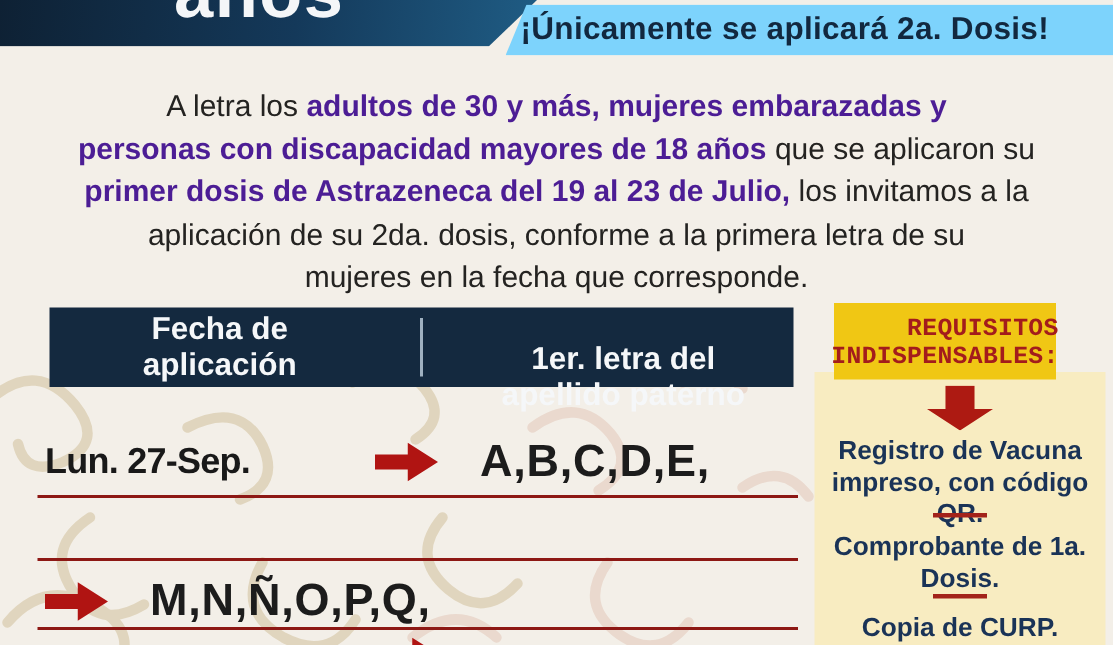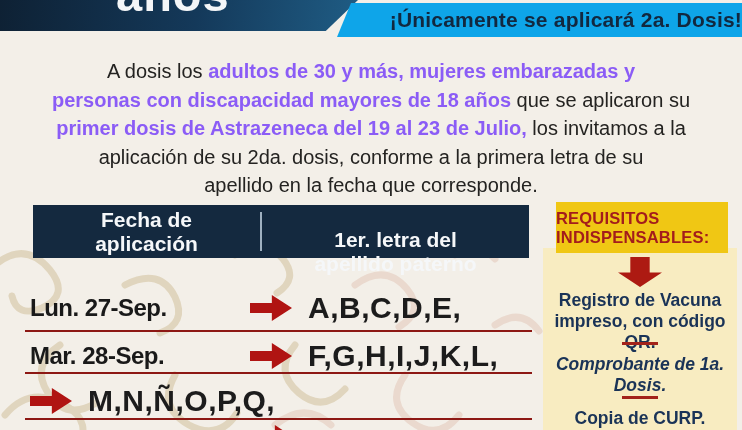--- a/index.html
+++ b/index.html
@@ -22,23 +22,23 @@
     overflow:hidden;
   }
   .banner-blue .anios {
     position:absolute; left:116px; top:-28px;
     font-size:47px; font-weight:700; color:#f4f6f8; letter-spacing:1px;
     line-height:46px;
   }
   .banner-yellow {
     position:absolute; left:337px; top:3px;
     width:405px; height:34px;
-    background:#0ea5e9;
+    background:#7dd3fc;
     clip-path:polygon(14px 0,100% 0,100% 100%,0 100%);
-    display:flex; align-items:center; justify-content:flex-end;
+    display:flex; align-items:center; justify-content:flex-start;
   }
   .banner-yellow span {
     color:#12283f; font-weight:700; font-size:21px; padding-left:10px;
     letter-spacing:0.2px;
   }
 
   
   .watermark {
     position:absolute; left:-25px; top:225px;
     width:600px; height:230px;
@@ -46,28 +46,28 @@
   }
 
   
   .intro {
     position:absolute; left:0; top:57px; width:742px;
     text-align:center;
     font-size:20px; line-height:28.5px;
     color:#242321; font-weight:500;
   }
   .intro .line { white-space:nowrap; }
-  .intro .red { color:#8b5cf6; font-weight:700; }
+  .intro .red { color:#4c1d95; font-weight:700; }
 
   
   .table-head {
     position:absolute; left:33px; top:205px;
     width:496px; height:53px;
     background:#14293f;
-    display:flex; align-items:stretch;
+    display:flex; align-items:stretch;gap:20px;
   }
   .table-head .col {
     display:flex; align-items:center; justify-content:center;
     color:#f5f7f9; font-weight:700; font-size:21px; line-height:24px;
     text-align:center;
   }
   .table-head .col1 { width:227px; }
   .table-head .col2 { flex:1;margin-top:40px; }
   .table-head .vdiv { width:2px; background:#9fb0c0; margin:7px 0; }
 
@@ -78,59 +78,60 @@
   .sched-row .date {
     width:220px;
     font-size:24px; font-weight:700; color:#191919; letter-spacing:-0.5px;
     white-space:nowrap;
   }
   .arrow-right {
     width:42px; height:28px; background:#b01412; flex:none;
     clip-path:polygon(0 32%,52% 32%,52% 4%,100% 50%,52% 96%,52% 68%,0 68%);
   }
   .sched-row .letters {
-    margin-left:16px;
+    margin-left:28px;
     font-size:30px; font-weight:600; color:#1c1c1c; letter-spacing:0.5px;
     white-space:nowrap;
   }
   .row-underline {
     position:absolute; left:25px; width:507px; height:2px; background:#8d1814;
   }
   .row1 { top:288px; } .u1 { top:330px; }
   .row2 { top:336px; } .u2 { top:372px; }
   .row3 { top:381px; } .u3 { top:418px; }
   .arrow-partial { position:absolute; left:253px; top:424px; }
 
   
   .sidebar-panel {
     position:absolute; left:543px; top:248px;
     width:194px; height:182px;
     background:#f8ecc1;
   }
   .req-title-box {
     position:absolute; left:556px; top:202px;
-    width:172px; height:51px;
+    width:148px; height:51px;
     background:#f0c714;
     display:flex; align-items:center; justify-content:center;
-    text-align:left;
+    text-align:right;
     color:#a31c1c; font-weight:800; font-size:16.5px; line-height:19px;
     letter-spacing:0.2px;
+    font-family:Liberation Mono, monospace;
   }
   .arrow-down {
     position:absolute; left:618px; top:257px;
     width:44px; height:30px; background:#ad1a12;
     clip-path:polygon(28% 0,72% 0,72% 52%,100% 52%,50% 100%,0 52%,28% 52%);
   }
   .req-item {
     position:absolute; left:548px; width:184px;
     text-align:center;
     color:#1a3357; font-weight:700; font-size:17.5px; line-height:21px;
   }
   .req-item-1 { top:290px; }
-  .req-item-2 { top:354px;font-style:italic; }
+  .req-item-2 { top:354px; }
   .req-item-3 { top:408px; }
   .req-divider {
     position:absolute; left:622px;
     width:36px; height:3px; background:#a3231a;
   }
   .d1 { top:342px; } .d2 { top:396px; }
 </style>
 </head>
 <body>
 
@@ -157,25 +158,25 @@
   </svg>
 
   <div class="banner-blue">
     <span class="anios">años</span>
   </div>
   <div class="banner-yellow">
     <span>¡Únicamente se aplicará 2a. Dosis!</span>
   </div>
 
   <div class="intro">
-    <div class="line"><span>A dosis los </span><span class="red">adultos de 30 y más, mujeres embarazadas y</span></div>
+    <div class="line"><span>A letra los </span><span class="red">adultos de 30 y más, mujeres embarazadas y</span></div>
     <div class="line"><span class="red">personas con discapacidad mayores de 18 años</span><span> que se aplicaron su</span></div>
     <div class="line"><span class="red">primer dosis de Astrazeneca del 19 al 23 de Julio,</span><span> los invitamos a la</span></div>
     <div class="line"><span>aplicación de su 2da. dosis, conforme a la primera letra de su</span></div>
-    <div class="line"><span>apellido en la fecha que corresponde.</span></div>
+    <div class="line"><span>mujeres en la fecha que corresponde.</span></div>
   </div>
 
   <div class="table-head">
     <div class="col col1">
       <div>
           <div>Fecha de</div>
           <div>aplicación</div>
         </div>
     </div>
     <div class="vdiv"></div>
@@ -187,25 +188,20 @@
     </div>
   </div>
 
   <div class="sched-row row1">
     <span class="date">Lun. 27-Sep.</span>
     <span class="arrow-right"></span>
     <span class="letters">A,B,C,D,E,</span>
   </div>
   <div class="row-underline u1"></div>
 
-  <div class="sched-row row2">
-    <span class="date">Mar. 28-Sep.</span>
-    <span class="arrow-right"></span>
-    <span class="letters">F,G,H,I,J,K,L,</span>
-  </div>
   <div class="row-underline u2"></div>
 
   <div class="sched-row row3">
     <span class="arrow-right"></span>
     <span class="letters">M,N,Ñ,O,P,Q,</span>
   </div>
   <div class="row-underline u3"></div>
 
   <span class="arrow-right arrow-partial"></span>
 

